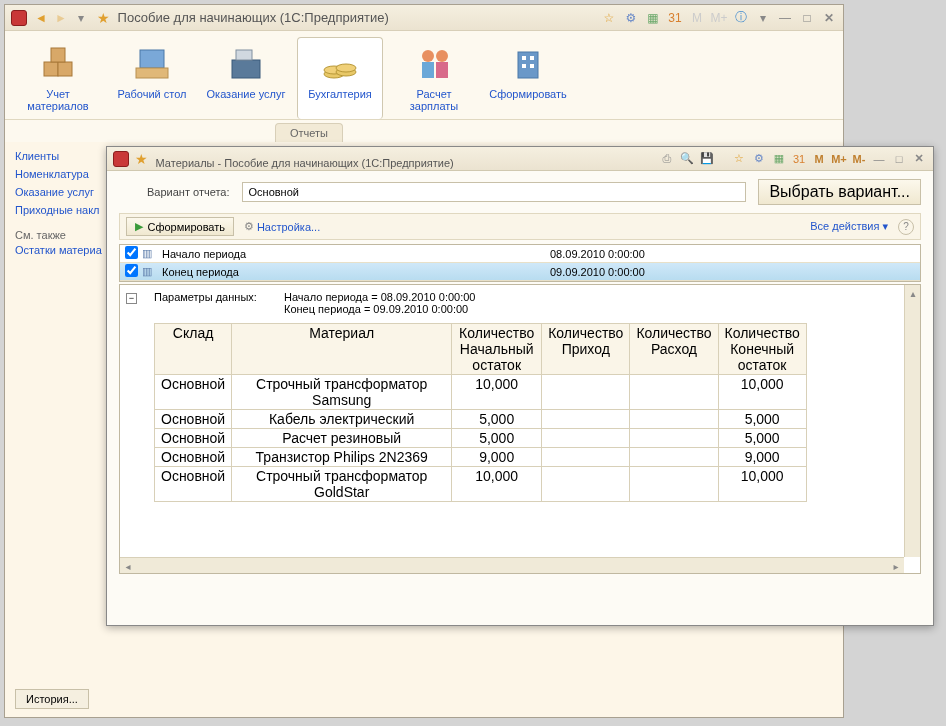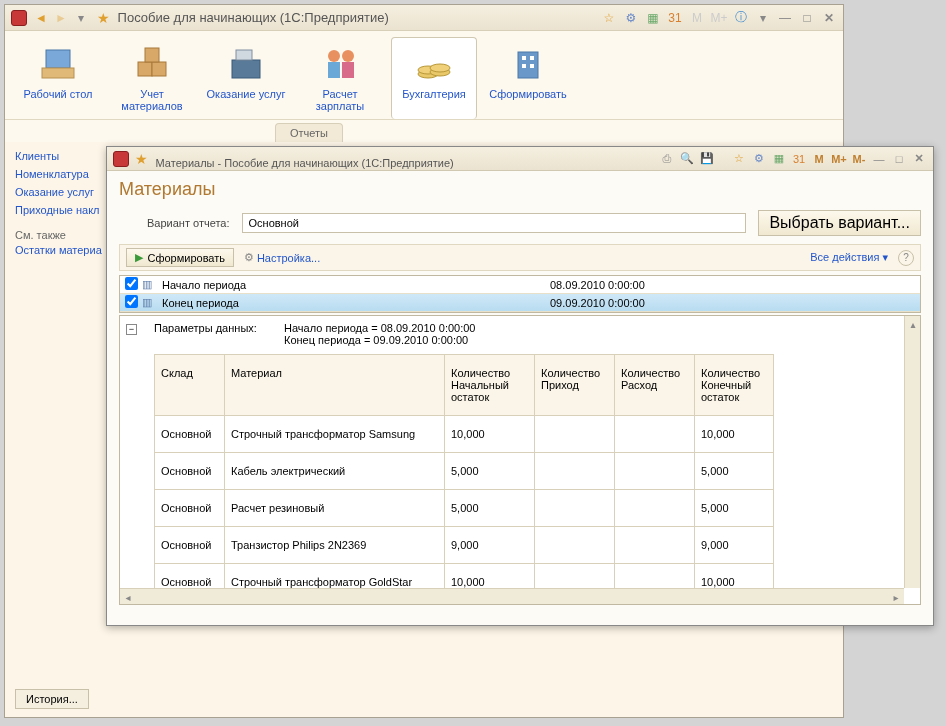--- a/index.html
+++ b/index.html
@@ -68,21 +68,21 @@
 .param-name { flex: 0 0 390px; padding-left: 2px; }
 .param-val { flex: 1; }
 
 
 .report { border: 1px solid #c0b8a0; background: #fff; height: 290px; overflow: auto; position: relative; }
 .report-inner { padding: 6px 6px 6px 24px; }
 .collapse-btn { position: absolute; top: 8px; left: 6px; width: 11px; height: 11px; border: 1px solid #888; font-size: 9px; line-height: 9px; text-align: center; }
 .param-summary { margin-bottom: 8px; margin-left: 10px; }
 .param-summary-label { display: inline-block; width: 130px; }
 .data-table { border-collapse: collapse; margin-left: 10px; }
-.data-table th, .data-table td { border: 1px solid #d8d0b8; padding: 12px 6px; font-size: 11px; text-align: left; vertical-align: top; }
+.data-table th, .data-table td { border: 1px solid #d8d0b8; padding: 1px 6px; font-size: 14px; text-align: center; vertical-align: top; }
 .data-table th { background: #faf5e8; font-weight: normal; }
 .num { text-align: right; }
 .rscrollbar { position: absolute; right: 0; top: 0; bottom: 16px; width: 16px; background: #f0ead8; border-left: 1px solid #d8d0b8; }
 .rscrollbar-h { position: absolute; left: 0; right: 16px; bottom: 0; height: 16px; background: #f0ead8; border-top: 1px solid #d8d0b8; display:flex; justify-content:space-between; }
 .scroll-arr { width: 16px; height: 16px; display:flex; align-items:center; justify-content:center; color:#888; font-size:10px; }
 
 
 svg { display: block; }
 </style>
 </head>
@@ -110,66 +110,66 @@
       <span class="tb-btn">—</span>
       <span class="tb-btn">□</span>
       <span class="tb-btn tb-close">✕</span>
     </div>
   </div>
 
   <div class="main-ribbon">
     <div class="rib-item">
       <div class="rib-icon">
           <svg width="40" height="40">
-            <rect x="8" y="6" width="24" height="18" fill="#7aa8d8" stroke="#4a78a8"></rect>
-            <rect x="4" y="24" width="32" height="10" fill="#e0b878" stroke="#b89050"></rect>
-          </svg>
-        </div>
-      <div class="rib-label">Рабочий стол</div>
-    </div>
-    <div class="rib-item">
-      <div class="rib-icon">
-          <svg width="40" height="40">
             <rect x="6" y="18" width="14" height="14" fill="#d8a868" stroke="#a87838"></rect>
             <rect x="20" y="18" width="14" height="14" fill="#d8a868" stroke="#a87838"></rect>
             <rect x="13" y="4" width="14" height="14" fill="#d8a868" stroke="#a87838"></rect>
           </svg>
         </div>
       <div class="rib-label">Учет материалов</div>
     </div>
     <div class="rib-item">
       <div class="rib-icon">
           <svg width="40" height="40">
+            <rect x="8" y="6" width="24" height="18" fill="#7aa8d8" stroke="#4a78a8"></rect>
+            <rect x="4" y="24" width="32" height="10" fill="#e0b878" stroke="#b89050"></rect>
+          </svg>
+        </div>
+      <div class="rib-label">Рабочий стол</div>
+    </div>
+    <div class="rib-item">
+      <div class="rib-icon">
+          <svg width="40" height="40">
             <rect x="6" y="16" width="28" height="18" fill="#5a7a9a" stroke="#3a5a7a"></rect>
             <rect x="10" y="6" width="16" height="10" fill="#d0d8e0" stroke="#8090a0"></rect>
           </svg>
         </div>
       <div class="rib-label">Оказание услуг</div>
+    </div>
+    <div class="rib-item active">
+      <div class="rib-icon">
+          <svg width="40" height="40">
+            <ellipse cx="14" cy="30" rx="10" ry="4" fill="#e8c868" stroke="#b89838"></ellipse>
+            <ellipse cx="14" cy="26" rx="10" ry="4" fill="#f0d078" stroke="#b89838"></ellipse>
+            <ellipse cx="26" cy="28" rx="10" ry="4" fill="#e8c868" stroke="#b89838"></ellipse>
+            <ellipse cx="26" cy="24" rx="10" ry="4" fill="#f0d078" stroke="#b89838"></ellipse>
+          </svg>
+        </div>
+      <div class="rib-label">Бухгалтерия</div>
     </div>
     <div class="rib-item">
       <div class="rib-icon">
           <svg width="40" height="40">
             <circle cx="14" cy="12" r="6" fill="#e89060"></circle>
             <rect x="8" y="18" width="12" height="16" fill="#6aa8d8"></rect>
             <circle cx="28" cy="12" r="6" fill="#e89060"></circle>
             <rect x="22" y="18" width="12" height="16" fill="#d86a8a"></rect>
           </svg>
         </div>
       <div class="rib-label">Расчет зарплаты</div>
-    </div>
-    <div class="rib-item active">
-      <div class="rib-icon">
-          <svg width="40" height="40">
-            <ellipse cx="14" cy="30" rx="10" ry="4" fill="#e8c868" stroke="#b89838"></ellipse>
-            <ellipse cx="14" cy="26" rx="10" ry="4" fill="#f0d078" stroke="#b89838"></ellipse>
-            <ellipse cx="26" cy="28" rx="10" ry="4" fill="#e8c868" stroke="#b89838"></ellipse>
-            <ellipse cx="26" cy="24" rx="10" ry="4" fill="#f0d078" stroke="#b89838"></ellipse>
-          </svg>
-        </div>
-      <div class="rib-label">Бухгалтерия</div>
     </div>
     <div class="rib-item">
       <div class="rib-icon">
           <svg width="40" height="40">
             <rect x="10" y="8" width="20" height="26" fill="#6a98c8" stroke="#4a78a8"></rect>
             <rect x="14" y="12" width="4" height="4" fill="#fff"></rect>
             <rect x="22" y="12" width="4" height="4" fill="#fff"></rect>
             <rect x="14" y="20" width="4" height="4" fill="#fff"></rect>
             <rect x="22" y="20" width="4" height="4" fill="#fff"></rect>
           </svg>
@@ -211,21 +211,20 @@
       <span class="m-btn">M</span>
       <span class="m-btn">M+</span>
       <span class="m-btn">M-</span>
       <span class="tb-btn">—</span>
       <span class="tb-btn">□</span>
       <span class="tb-btn tb-close">✕</span>
     </div>
   </div>
 
   <div class="sub-body">
-    <div class="sub-heading">Материалы</div>
 
     <div class="variant-row">
       <span class="variant-label">Вариант отчета:</span>
       <input class="variant-input" value="Основной" style="">
       <button class="variant-btn">Выбрать вариант...</button>
     </div>
 
     <div class="action-bar">
       <button class="form-btn">
           <span class="play">▶</span>

